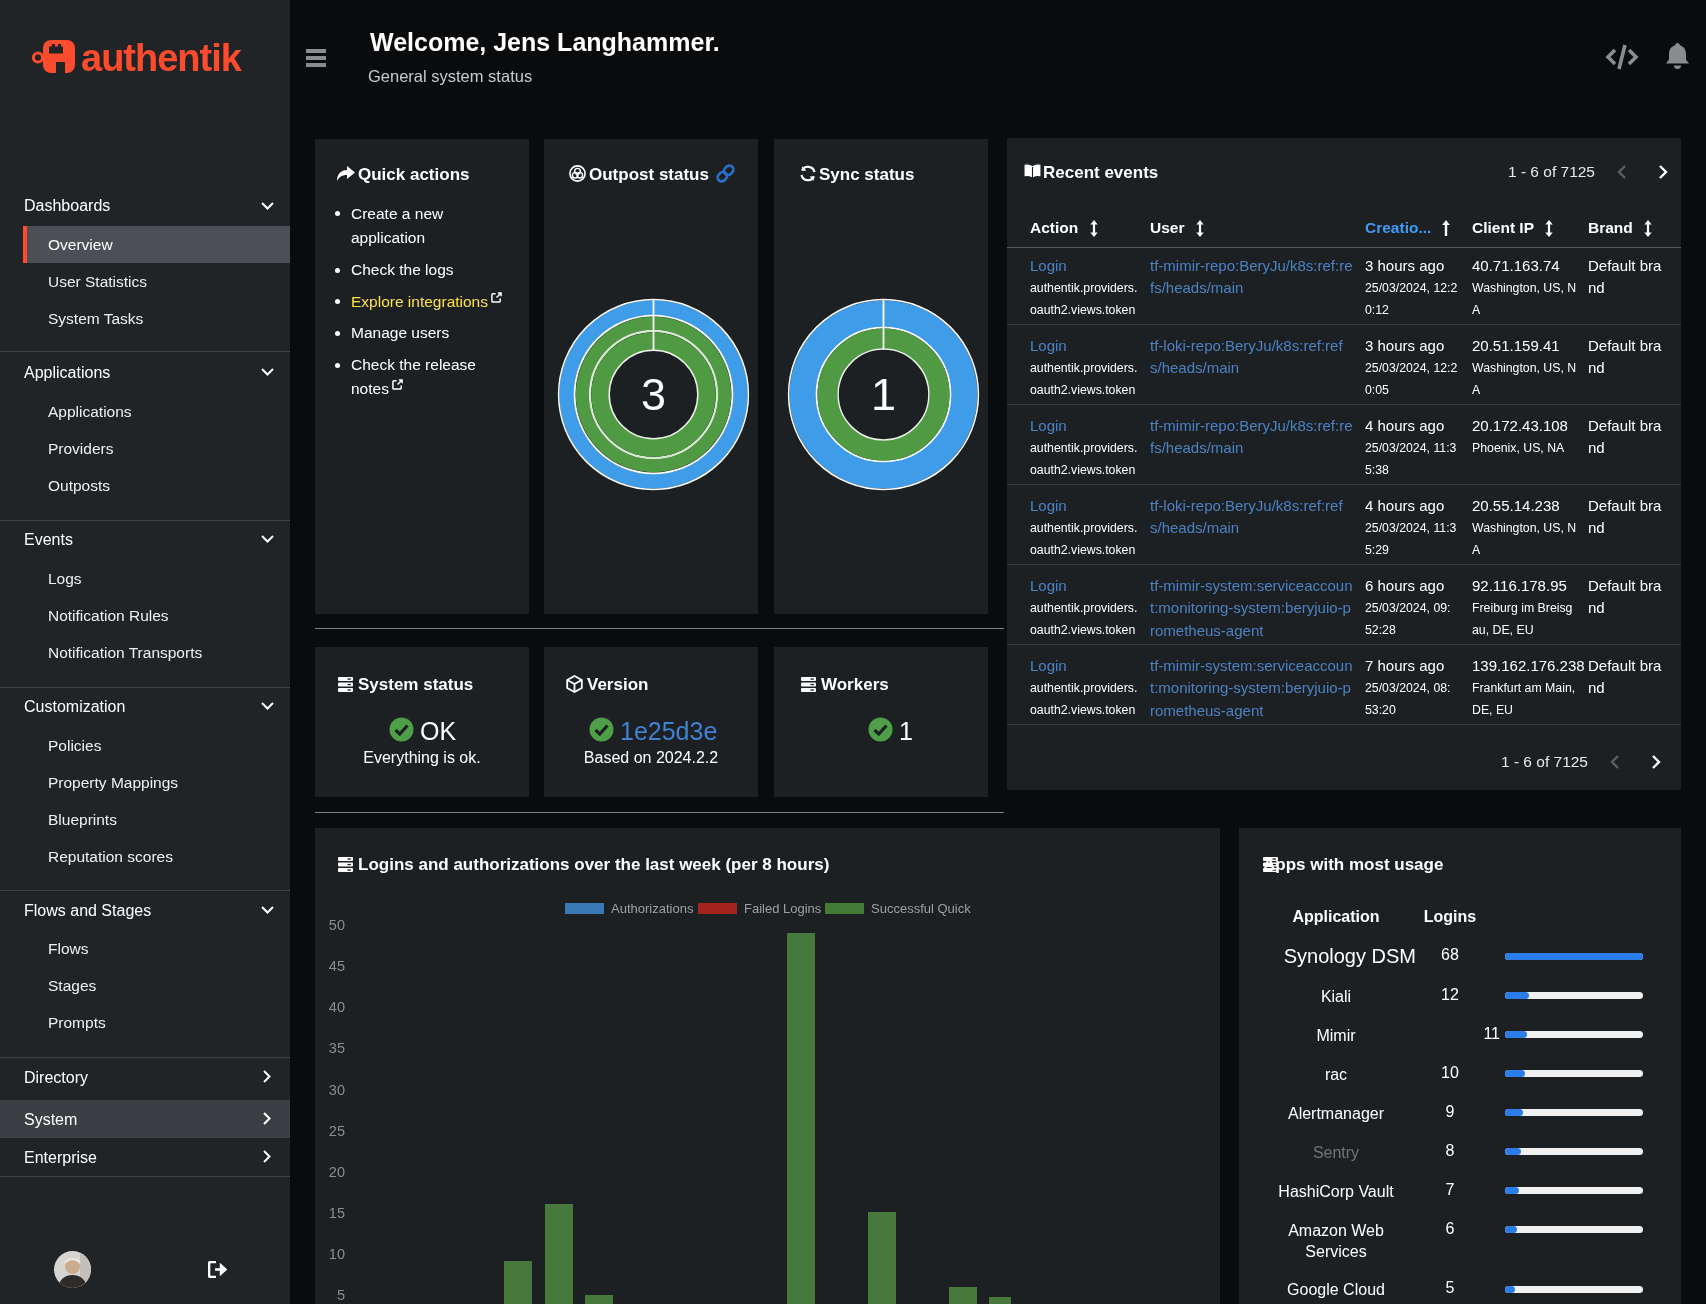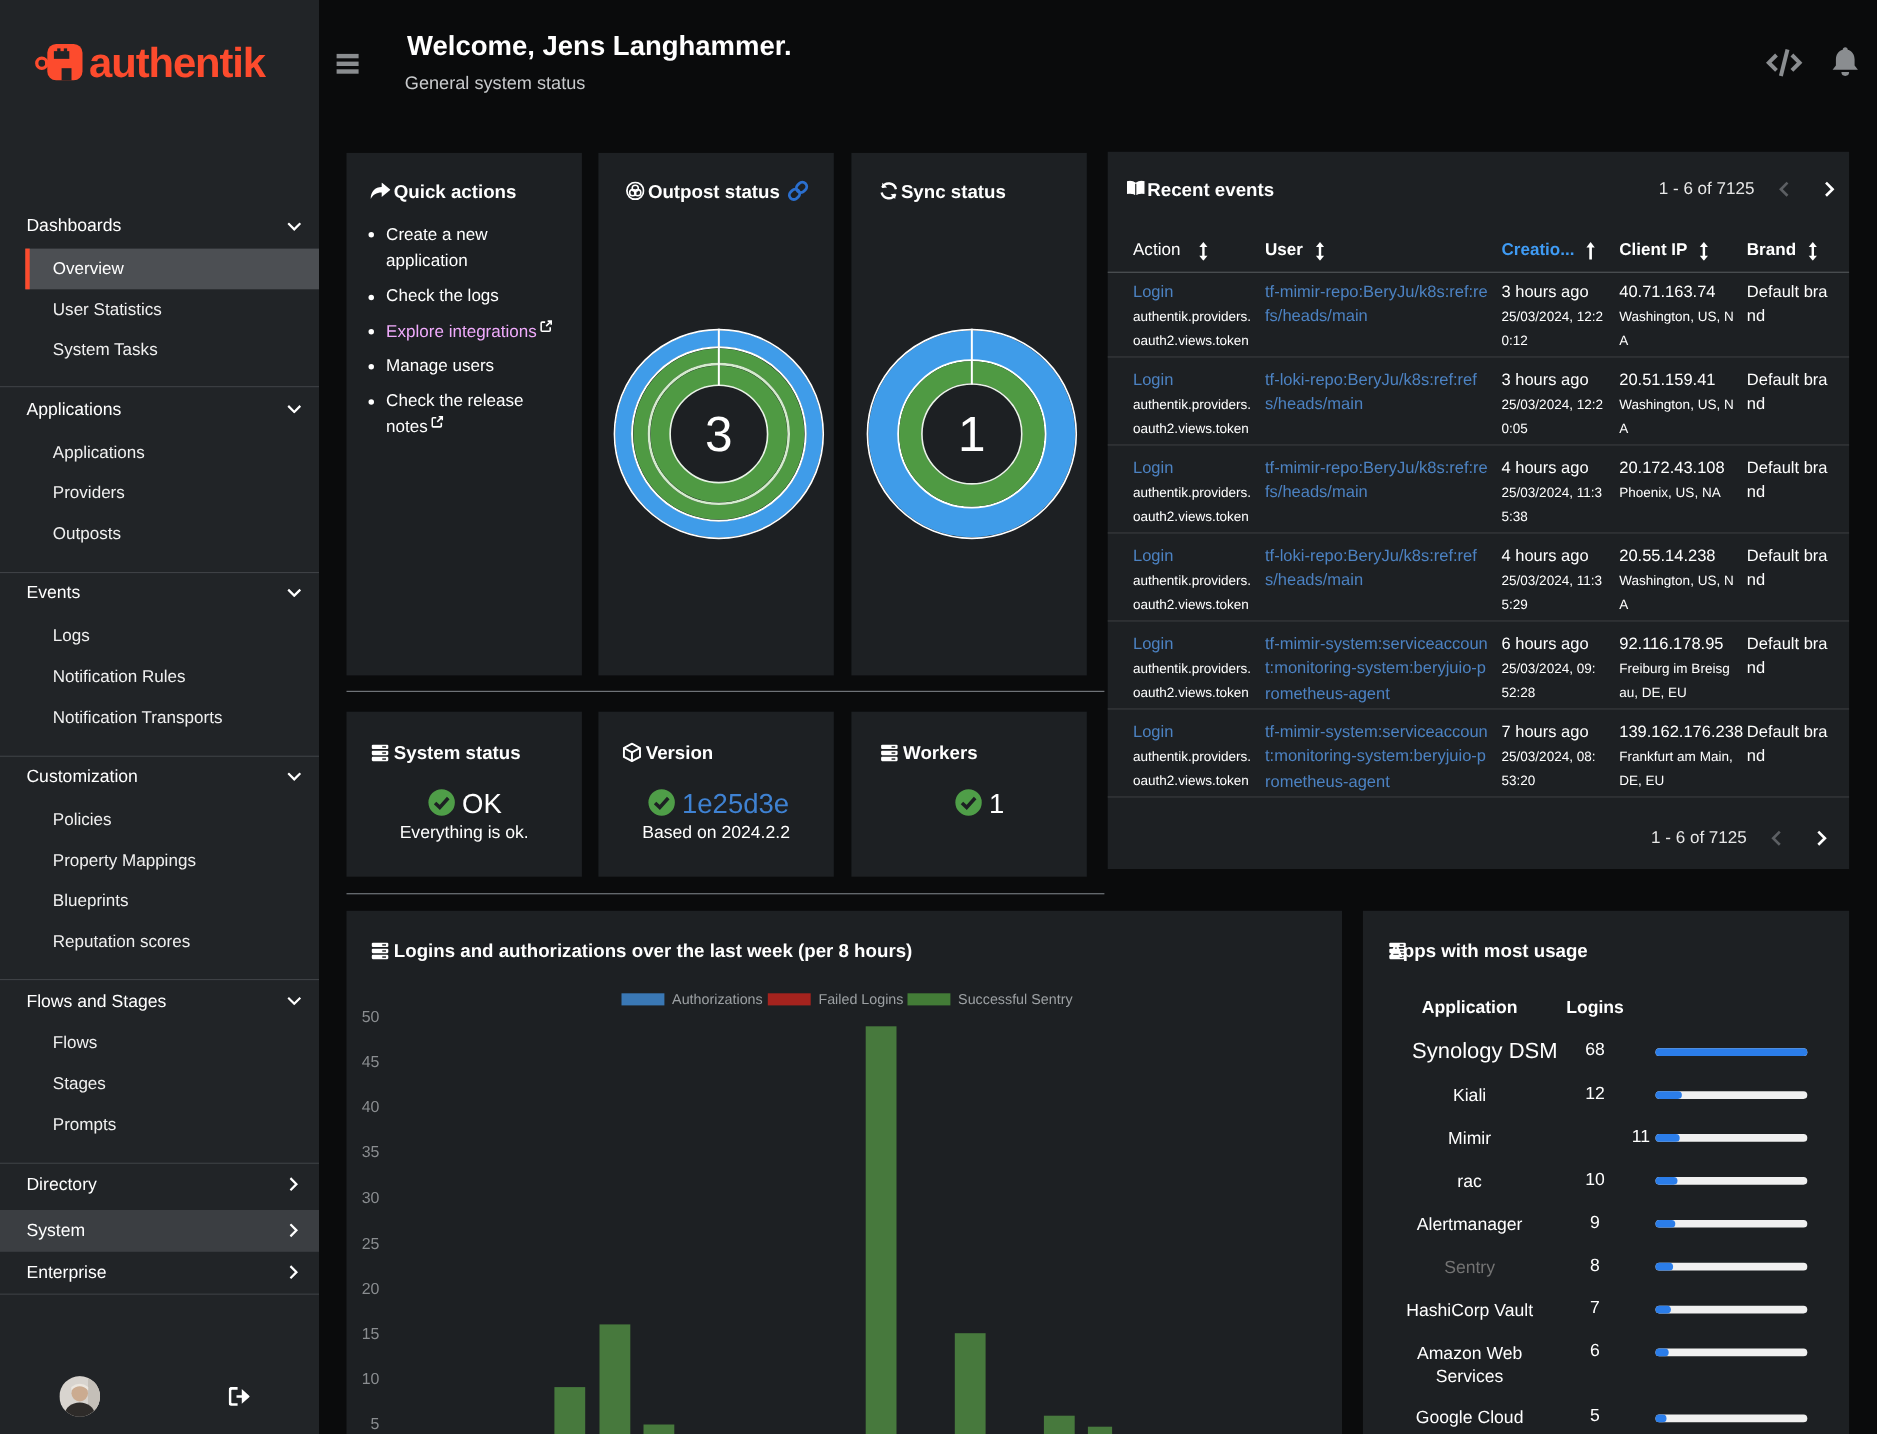--- a/index.html
+++ b/index.html
@@ -117,21 +117,21 @@
 <div class="card" style="left:1007px;top:138px;width:674px;height:652px"></div>
 <svg class="abs" style="left:336px;top:166px" width="19" height="16" viewBox="0 0 19 16">
     <path d="M11 0 L19 6.5 L11 13 L11 9 C6 9 3 11 1 15 C1 8 5 4 11 4 Z" fill="#fff"></path>
   </svg>
 <div class="ct" style="left:358px;top:165px">Quick actions</div>
 <div class="abs" style="left:335px;top:211.2px;width:5px;height:5px;border-radius:50%;background:#fff"></div>
 <div class="abs" style="left:351px;top:201.5px;width:172px;font-size:15.5px;line-height:24.3px;color:#fff">Create a new<br>application</div>
 <div class="abs" style="left:335px;top:267.5px;width:5px;height:5px;border-radius:50%;background:#fff"></div>
 <div class="abs" style="left:351px;top:257.8px;width:172px;font-size:15.5px;line-height:24.3px;color:#fff">Check the logs</div>
 <div class="abs" style="left:335px;top:299.2px;width:5px;height:5px;border-radius:50%;background:#fff"></div>
-<div class="abs" style="left:351px;top:289.5px;width:172px;font-size:15.5px;line-height:24.3px;color:#f0abfc">Explore integrations<svg style="vertical-align:4px;margin-left:3px" width="11" height="11" viewBox="0 0 12 12">
+<div class="abs" style="left:351px;top:289.5px;width:172px;font-size:15.5px;line-height:24.3px;color:#fde047">Explore integrations<svg style="vertical-align:4px;margin-left:3px" width="11" height="11" viewBox="0 0 12 12">
       <path d="M5 2 H2 Q1 2 1 3 V10 Q1 11 2 11 H9 Q10 11 10 10 V7" fill="none" stroke="#fff" stroke-width="1.6"></path>
       <path d="M6 6 L11 1 M7.5 1 H11 V4.5" fill="none" stroke="#fff" stroke-width="1.6"></path>
     </svg></div>
 <div class="abs" style="left:335px;top:330.5px;width:5px;height:5px;border-radius:50%;background:#fff"></div>
 <div class="abs" style="left:351px;top:320.8px;width:172px;font-size:15.5px;line-height:24.3px;color:#fff">Manage users</div>
 <div class="abs" style="left:335px;top:362.5px;width:5px;height:5px;border-radius:50%;background:#fff"></div>
 <div class="abs" style="left:351px;top:352.8px;width:172px;font-size:15.5px;line-height:24.3px;color:#fff">Check the release<br>notes<svg style="vertical-align:4px;margin-left:3px" width="11" height="11" viewBox="0 0 12 12">
       <path d="M5 2 H2 Q1 2 1 3 V10 Q1 11 2 11 H9 Q10 11 10 10 V7" fill="none" stroke="#fff" stroke-width="1.6"></path>
       <path d="M6 6 L11 1 M7.5 1 H11 V4.5" fill="none" stroke="#fff" stroke-width="1.6"></path>
     </svg></div>
@@ -190,21 +190,21 @@
 <svg class="abs" style="left:1658px;top:164px" width="10" height="16" viewBox="0 0 10 16">
     <path d="M2 2 L8 8 L2 14" fill="none" stroke="#fff" stroke-width="2.4"></path>
   </svg>
 <div class="abs" style="left:1468px;top:753px;width:120px;text-align:right;font-size:15.5px;color:#e8e8e8">1 - 6 of 7125</div>
 <svg class="abs" style="left:1610px;top:754px" width="10" height="16" viewBox="0 0 10 16">
     <path d="M8 2 L2 8 L8 14" fill="none" stroke="#5c5f63" stroke-width="2.4"></path>
   </svg>
 <svg class="abs" style="left:1651px;top:754px" width="10" height="16" viewBox="0 0 10 16">
     <path d="M2 2 L8 8 L2 14" fill="none" stroke="#fff" stroke-width="2.4"></path>
   </svg>
-<div class="abs" style="left:1030px;top:219px;font-size:15.5px;font-weight:400;color:#fff">Action</div>
+<div class="abs" style="left:1030px;top:219px;font-size:15.5px;font-weight:700;color:#fff">Action</div>
 <svg class="abs" style="left:1088px;top:220px" width="12" height="17" viewBox="0 0 12 17">
     <path d="M6 3.2 L6 13.8" stroke="#fff" stroke-width="2.2"></path>
     <path d="M6 0 L2.3 4.6 L9.7 4.6 Z" fill="#fff"></path>
     <path d="M6 17 L2.3 12.4 L9.7 12.4 Z" fill="#fff"></path>
   </svg>
 <div class="abs" style="left:1150px;top:219px;font-size:15.5px;font-weight:700;color:#fff">User</div>
 <svg class="abs" style="left:1194px;top:220px" width="12" height="17" viewBox="0 0 12 17">
     <path d="M6 3.2 L6 13.8" stroke="#fff" stroke-width="2.2"></path>
     <path d="M6 0 L2.3 4.6 L9.7 4.6 Z" fill="#fff"></path>
     <path d="M6 17 L2.3 12.4 L9.7 12.4 Z" fill="#fff"></path>
@@ -335,21 +335,21 @@
     <rect x="10.5" y="2.4" width="3.4" height="1.3" fill="#1d2023"></rect>
     <rect x="10.5" y="7.9" width="3.4" height="1.3" fill="#1d2023"></rect>
     <rect x="10.5" y="13.4" width="3.4" height="1.3" fill="#1d2023"></rect>
   </svg>
 <div class="ct" style="left:358px;top:855px">Logins and authorizations over the last week (per 8 hours)</div>
 <div class="abs" style="left:565px;top:903px;width:39px;height:11px;background:#3a78b5"></div>
 <div class="abs" style="left:611px;top:901px;font-size:13px;color:#9ca0a3">Authorizations</div>
 <div class="abs" style="left:698px;top:903px;width:39px;height:11px;background:#a5231e"></div>
 <div class="abs" style="left:744px;top:901px;font-size:13px;color:#9ca0a3">Failed Logins</div>
 <div class="abs" style="left:825px;top:903px;width:39px;height:11px;background:#437c37"></div>
-<div class="abs" style="left:871px;top:901px;font-size:13px;color:#9ca0a3">Successful Sentry</div>
+<div class="abs" style="left:871px;top:901px;font-size:13px;color:#9ca0a3">Successful Quick</div>
 <div class="abs" style="left:305px;top:917.0px;width:40px;text-align:right;font-size:14.5px;color:#8a8d90">50</div>
 <div class="abs" style="left:305px;top:958.1px;width:40px;text-align:right;font-size:14.5px;color:#8a8d90">45</div>
 <div class="abs" style="left:305px;top:999.3px;width:40px;text-align:right;font-size:14.5px;color:#8a8d90">40</div>
 <div class="abs" style="left:305px;top:1040.4px;width:40px;text-align:right;font-size:14.5px;color:#8a8d90">35</div>
 <div class="abs" style="left:305px;top:1081.6px;width:40px;text-align:right;font-size:14.5px;color:#8a8d90">30</div>
 <div class="abs" style="left:305px;top:1122.7px;width:40px;text-align:right;font-size:14.5px;color:#8a8d90">25</div>
 <div class="abs" style="left:305px;top:1163.8px;width:40px;text-align:right;font-size:14.5px;color:#8a8d90">20</div>
 <div class="abs" style="left:305px;top:1205.0px;width:40px;text-align:right;font-size:14.5px;color:#8a8d90">15</div>
 <div class="abs" style="left:305px;top:1246.1px;width:40px;text-align:right;font-size:14.5px;color:#8a8d90">10</div>
 <div class="abs" style="left:305px;top:1287.3px;width:40px;text-align:right;font-size:14.5px;color:#8a8d90">5</div>

